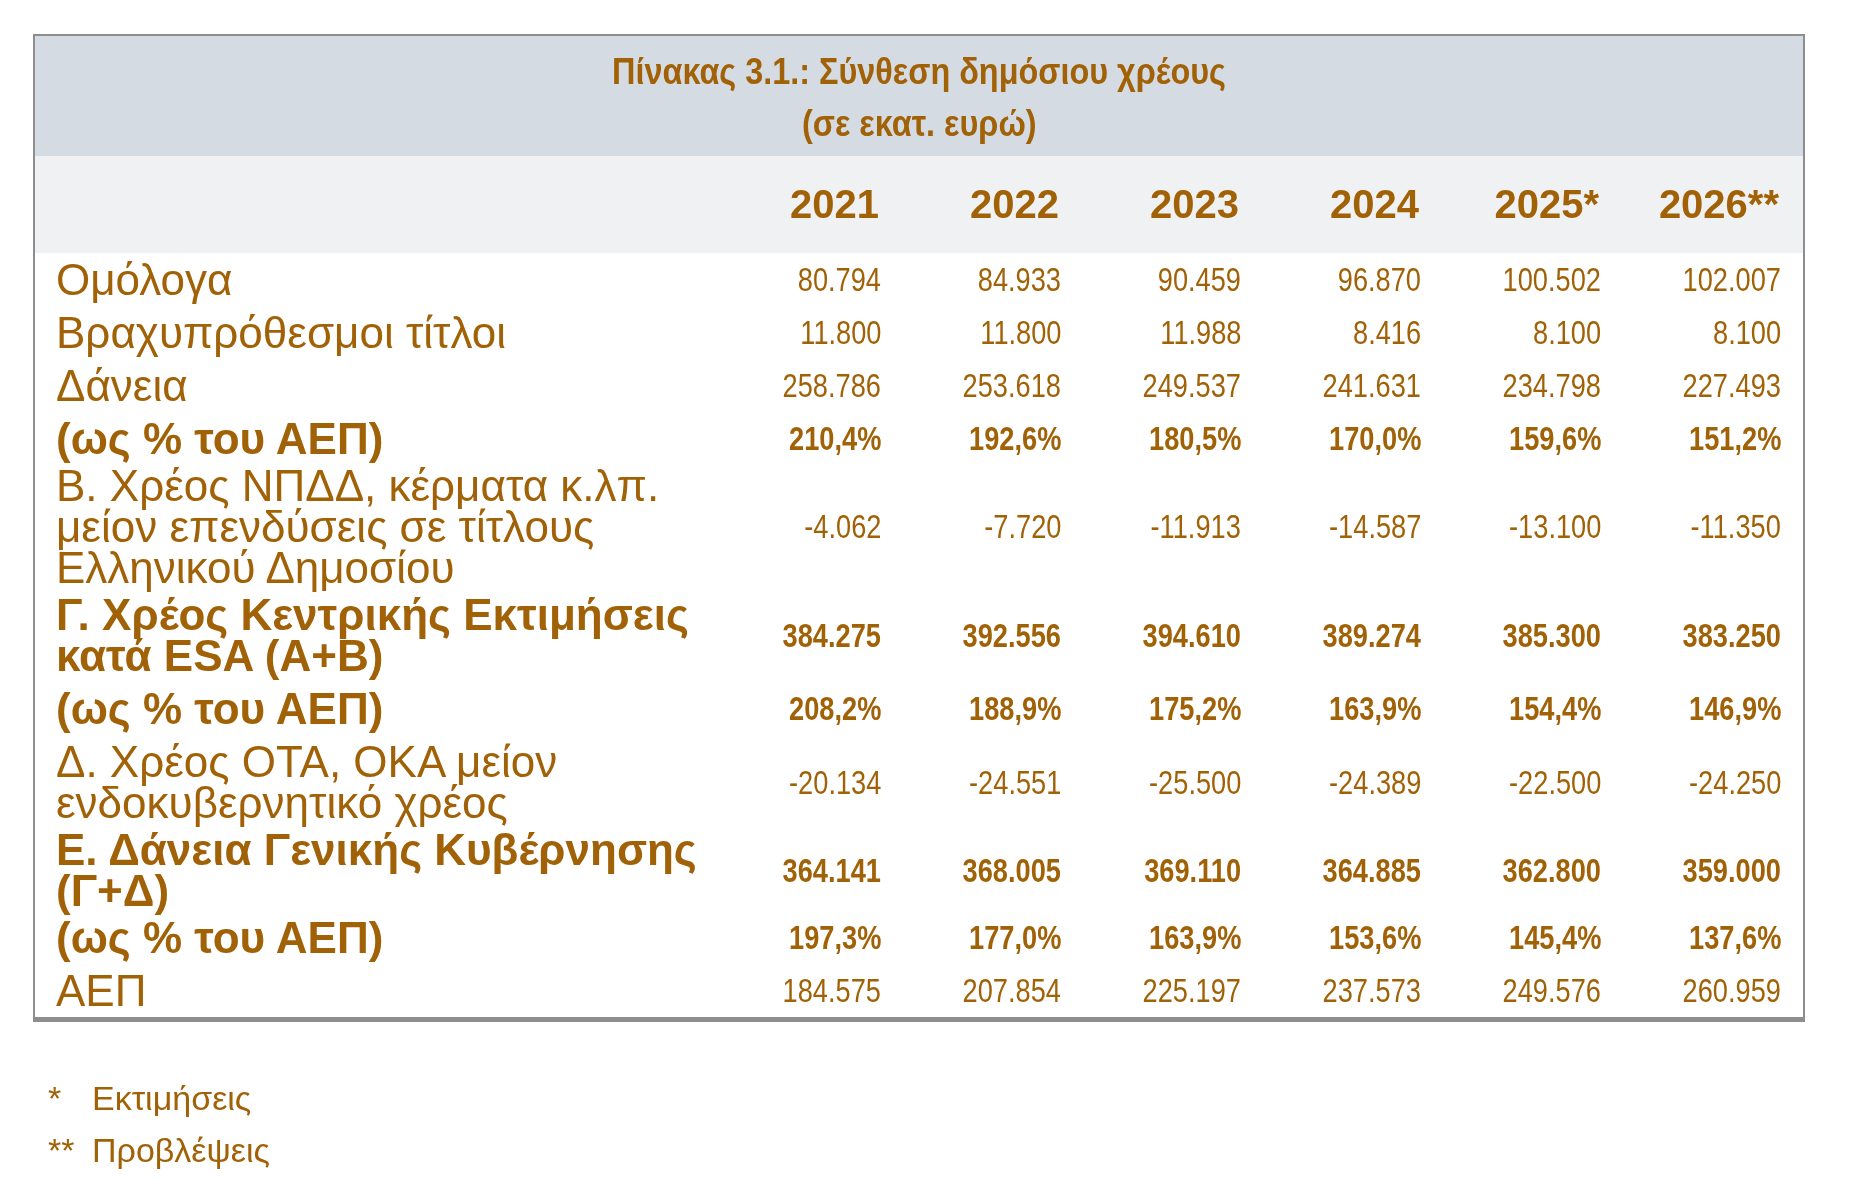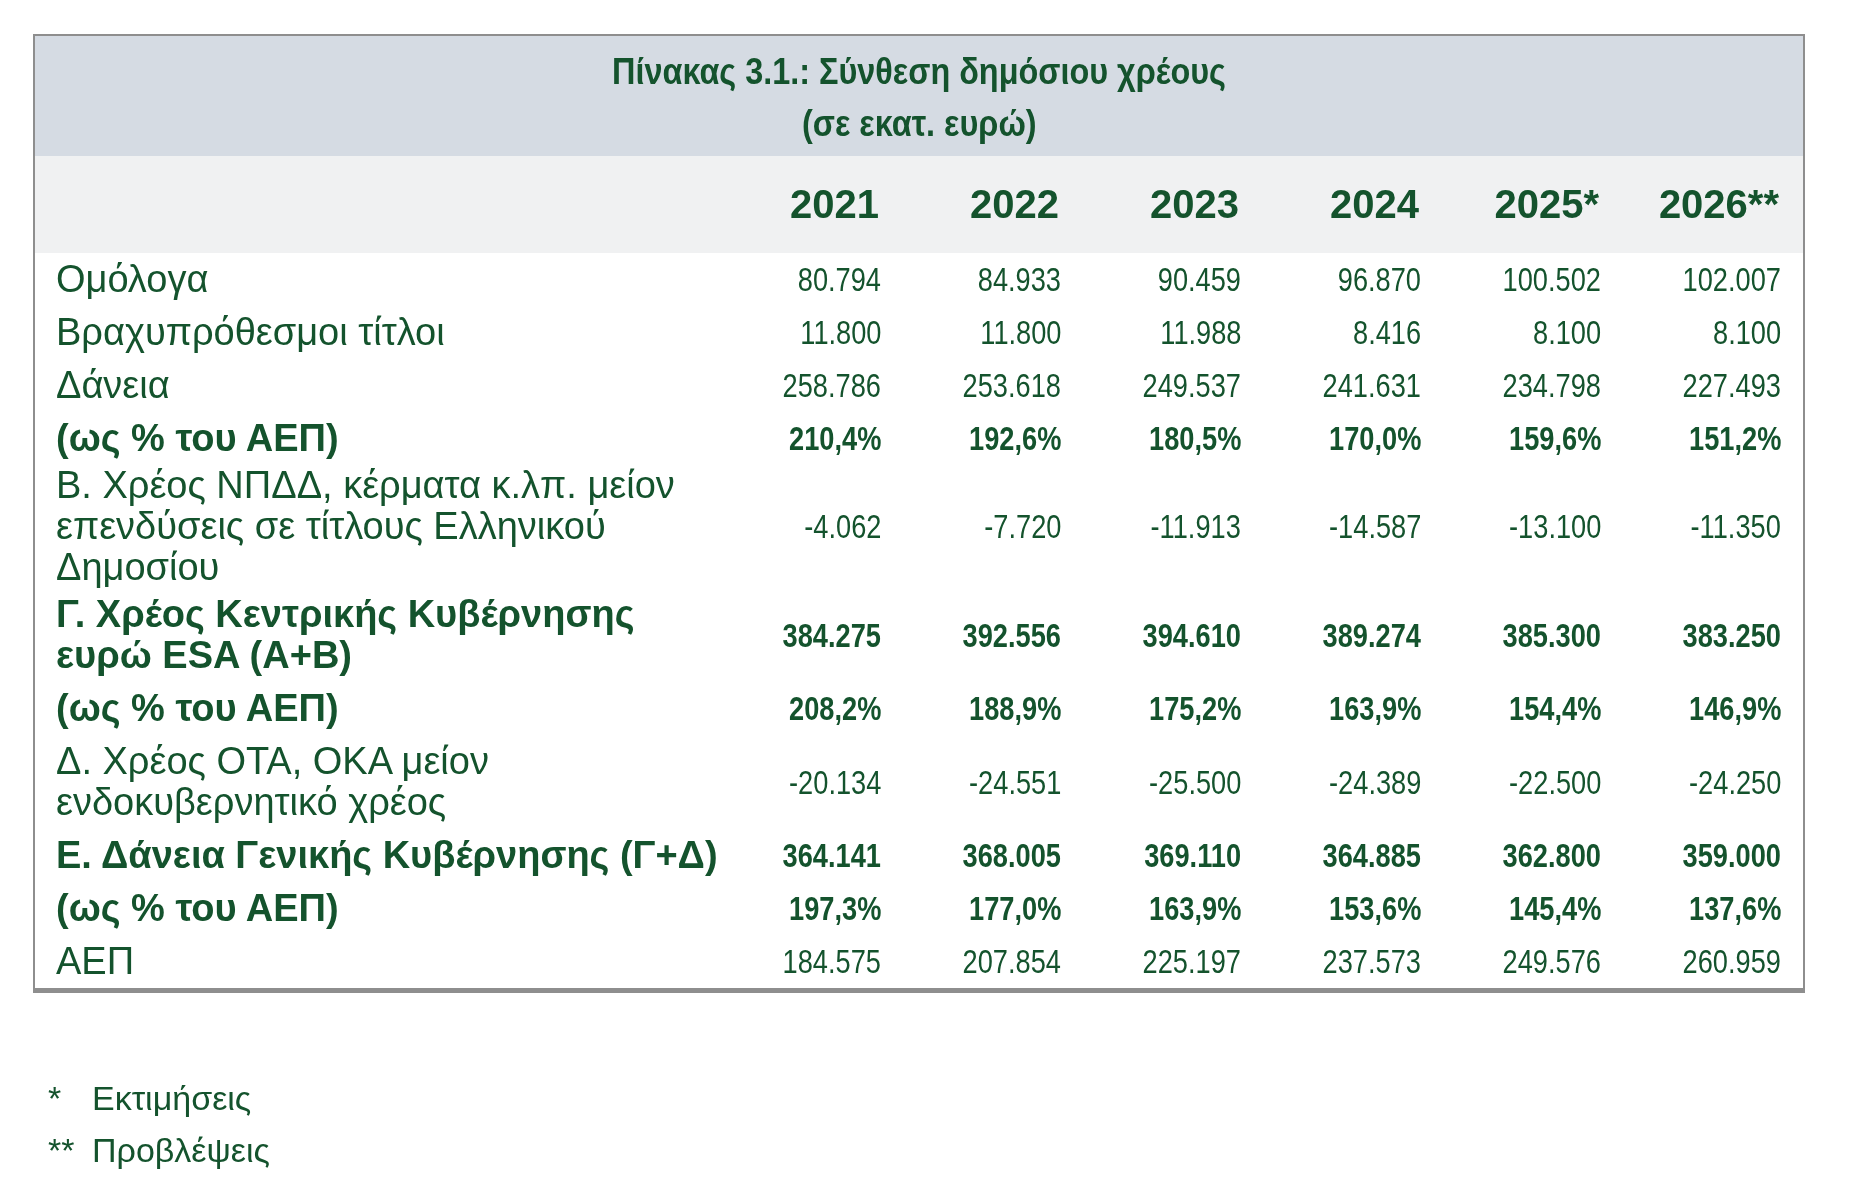--- a/index.html
+++ b/index.html
@@ -1,21 +1,21 @@
 <!DOCTYPE html>
 <html><head>
 <meta charset="utf-8">
 <style>
   html,body{margin:0;padding:0;background:#ffffff;}
   .page{
     position:relative;
     width:1867px;height:1179px;
     background:#ffffff;
     font-family:"Liberation Sans", sans-serif;
-    color:#14532d;
+    color:#a16207;
     overflow:hidden;
   }
   .table-card{
     position:absolute;
     left:33px;top:34px;
     width:1772px;
     border:2px solid #8e8e8e;
     border-bottom:5px solid #8e8e8e;
     box-sizing:border-box;
     background:#ffffff;
@@ -49,21 +49,21 @@
     background:#f0f1f2;
     height:97px;
     font-size:40px;
     font-weight:bold;
     text-align:right;
     padding:0 24px 0 0;
     vertical-align:middle;
   }
   tr.yearrow th.labelhead{background:#f0f1f2;}
   td.label{
-    font-size:38px;
+    font-size:44px;
     text-align:left;
     padding:0 4px 0 21px;
     vertical-align:middle;
     line-height:41px;
   }
   td.num{
     font-size:34px;
     text-align:right;
     padding:0 22px 0 0;
     vertical-align:middle;
@@ -166,21 +166,21 @@
         <tr class="tall">
           <td class="label">Β. Χρέος ΝΠΔΔ, κέρματα κ.λπ. μείον επενδύσεις σε τίτλους Ελληνικού Δημοσίου</td>
           <td class="num"><span class="n">-4.062</span></td>
           <td class="num"><span class="n">-7.720</span></td>
           <td class="num"><span class="n">-11.913</span></td>
           <td class="num"><span class="n">-14.587</span></td>
           <td class="num"><span class="n">-13.100</span></td>
           <td class="num"><span class="n">-11.350</span></td>
         </tr>
         <tr class="tall b">
-          <td class="label">Γ. Χρέος Κεντρικής Κυβέρνησης ευρώ ESA (Α+Β)</td>
+          <td class="label">Γ. Χρέος Κεντρικής Εκτιμήσεις κατά ESA (Α+Β)</td>
           <td class="num"><span class="n">384.275</span></td>
           <td class="num"><span class="n">392.556</span></td>
           <td class="num"><span class="n">394.610</span></td>
           <td class="num"><span class="n">389.274</span></td>
           <td class="num"><span class="n">385.300</span></td>
           <td class="num"><span class="n">383.250</span></td>
         </tr>
         <tr class="single b">
           <td class="label">(ως % του ΑΕΠ)</td>
           <td class="num"><span class="n">208,2%</span></td>

